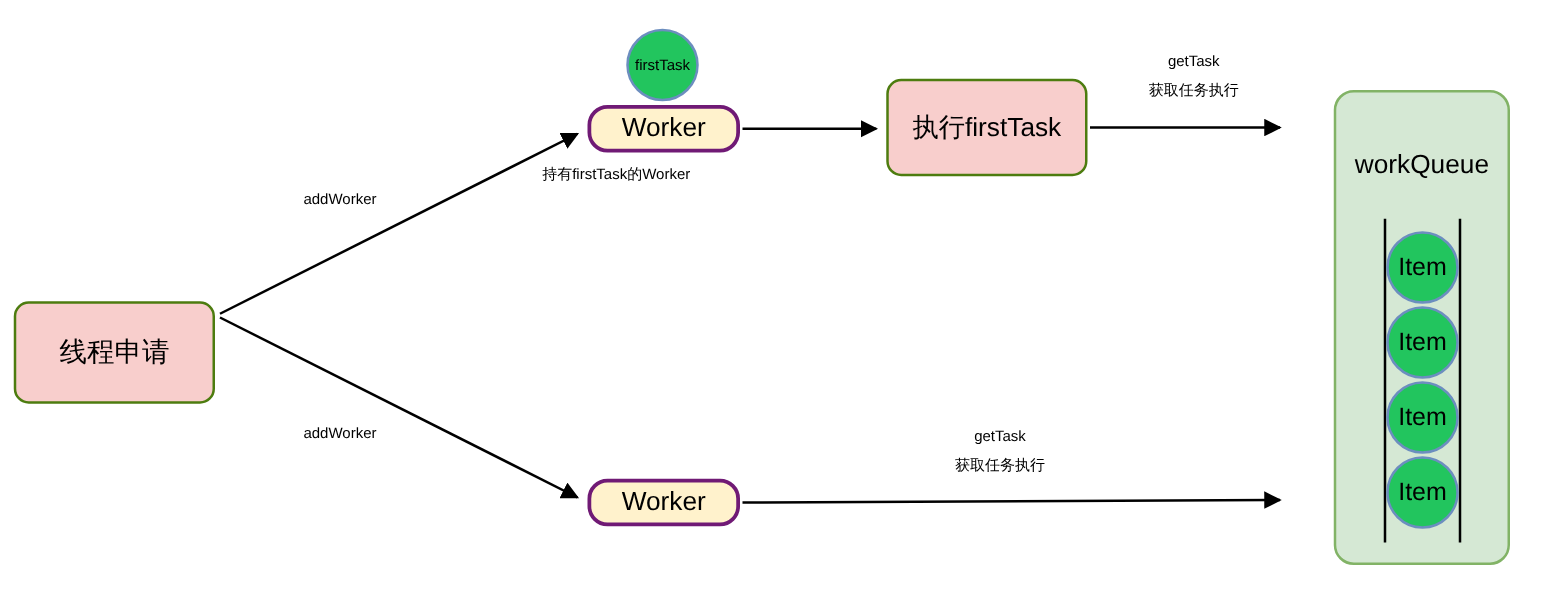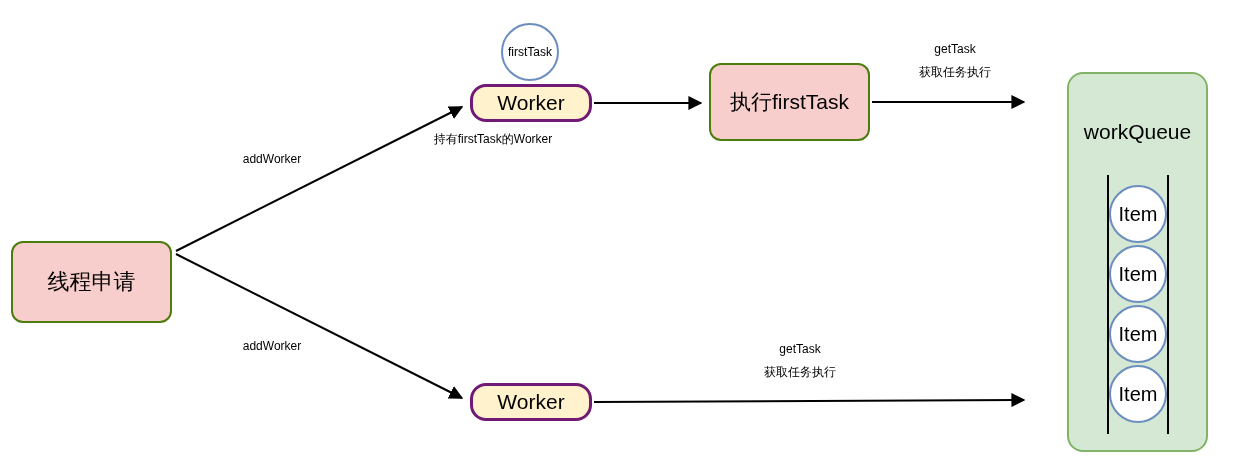--- a/index.html
+++ b/index.html
@@ -18,21 +18,21 @@
     box-sizing:border-box;
     font-size:22px;
     text-align:center;
     z-index:2;
   }
   .pink{background:#f8cecc;border:2px solid #4d7c0f;border-radius:12px;align-items:center;}
   .yellow{background:#fff2cc;border:3px solid #701a75;border-radius:16px;}
   .green{background:#d5e8d4;border:2px solid #82b366;border-radius:16px;}
   .circle{
     position:absolute;
-    background:#ffffff;border:2px solid #6c8ebf;border-radius:50%;
+    background:#22c55e;border:2px solid #6c8ebf;border-radius:50%;
     box-sizing:border-box;
     display:flex;align-items:center;justify-content:center;
   }
   .edge-label,.caption{
     position:absolute;
     font-size:12px;
     line-height:23px;
     text-align:center;
     white-space:nowrap;
     z-index:3;

